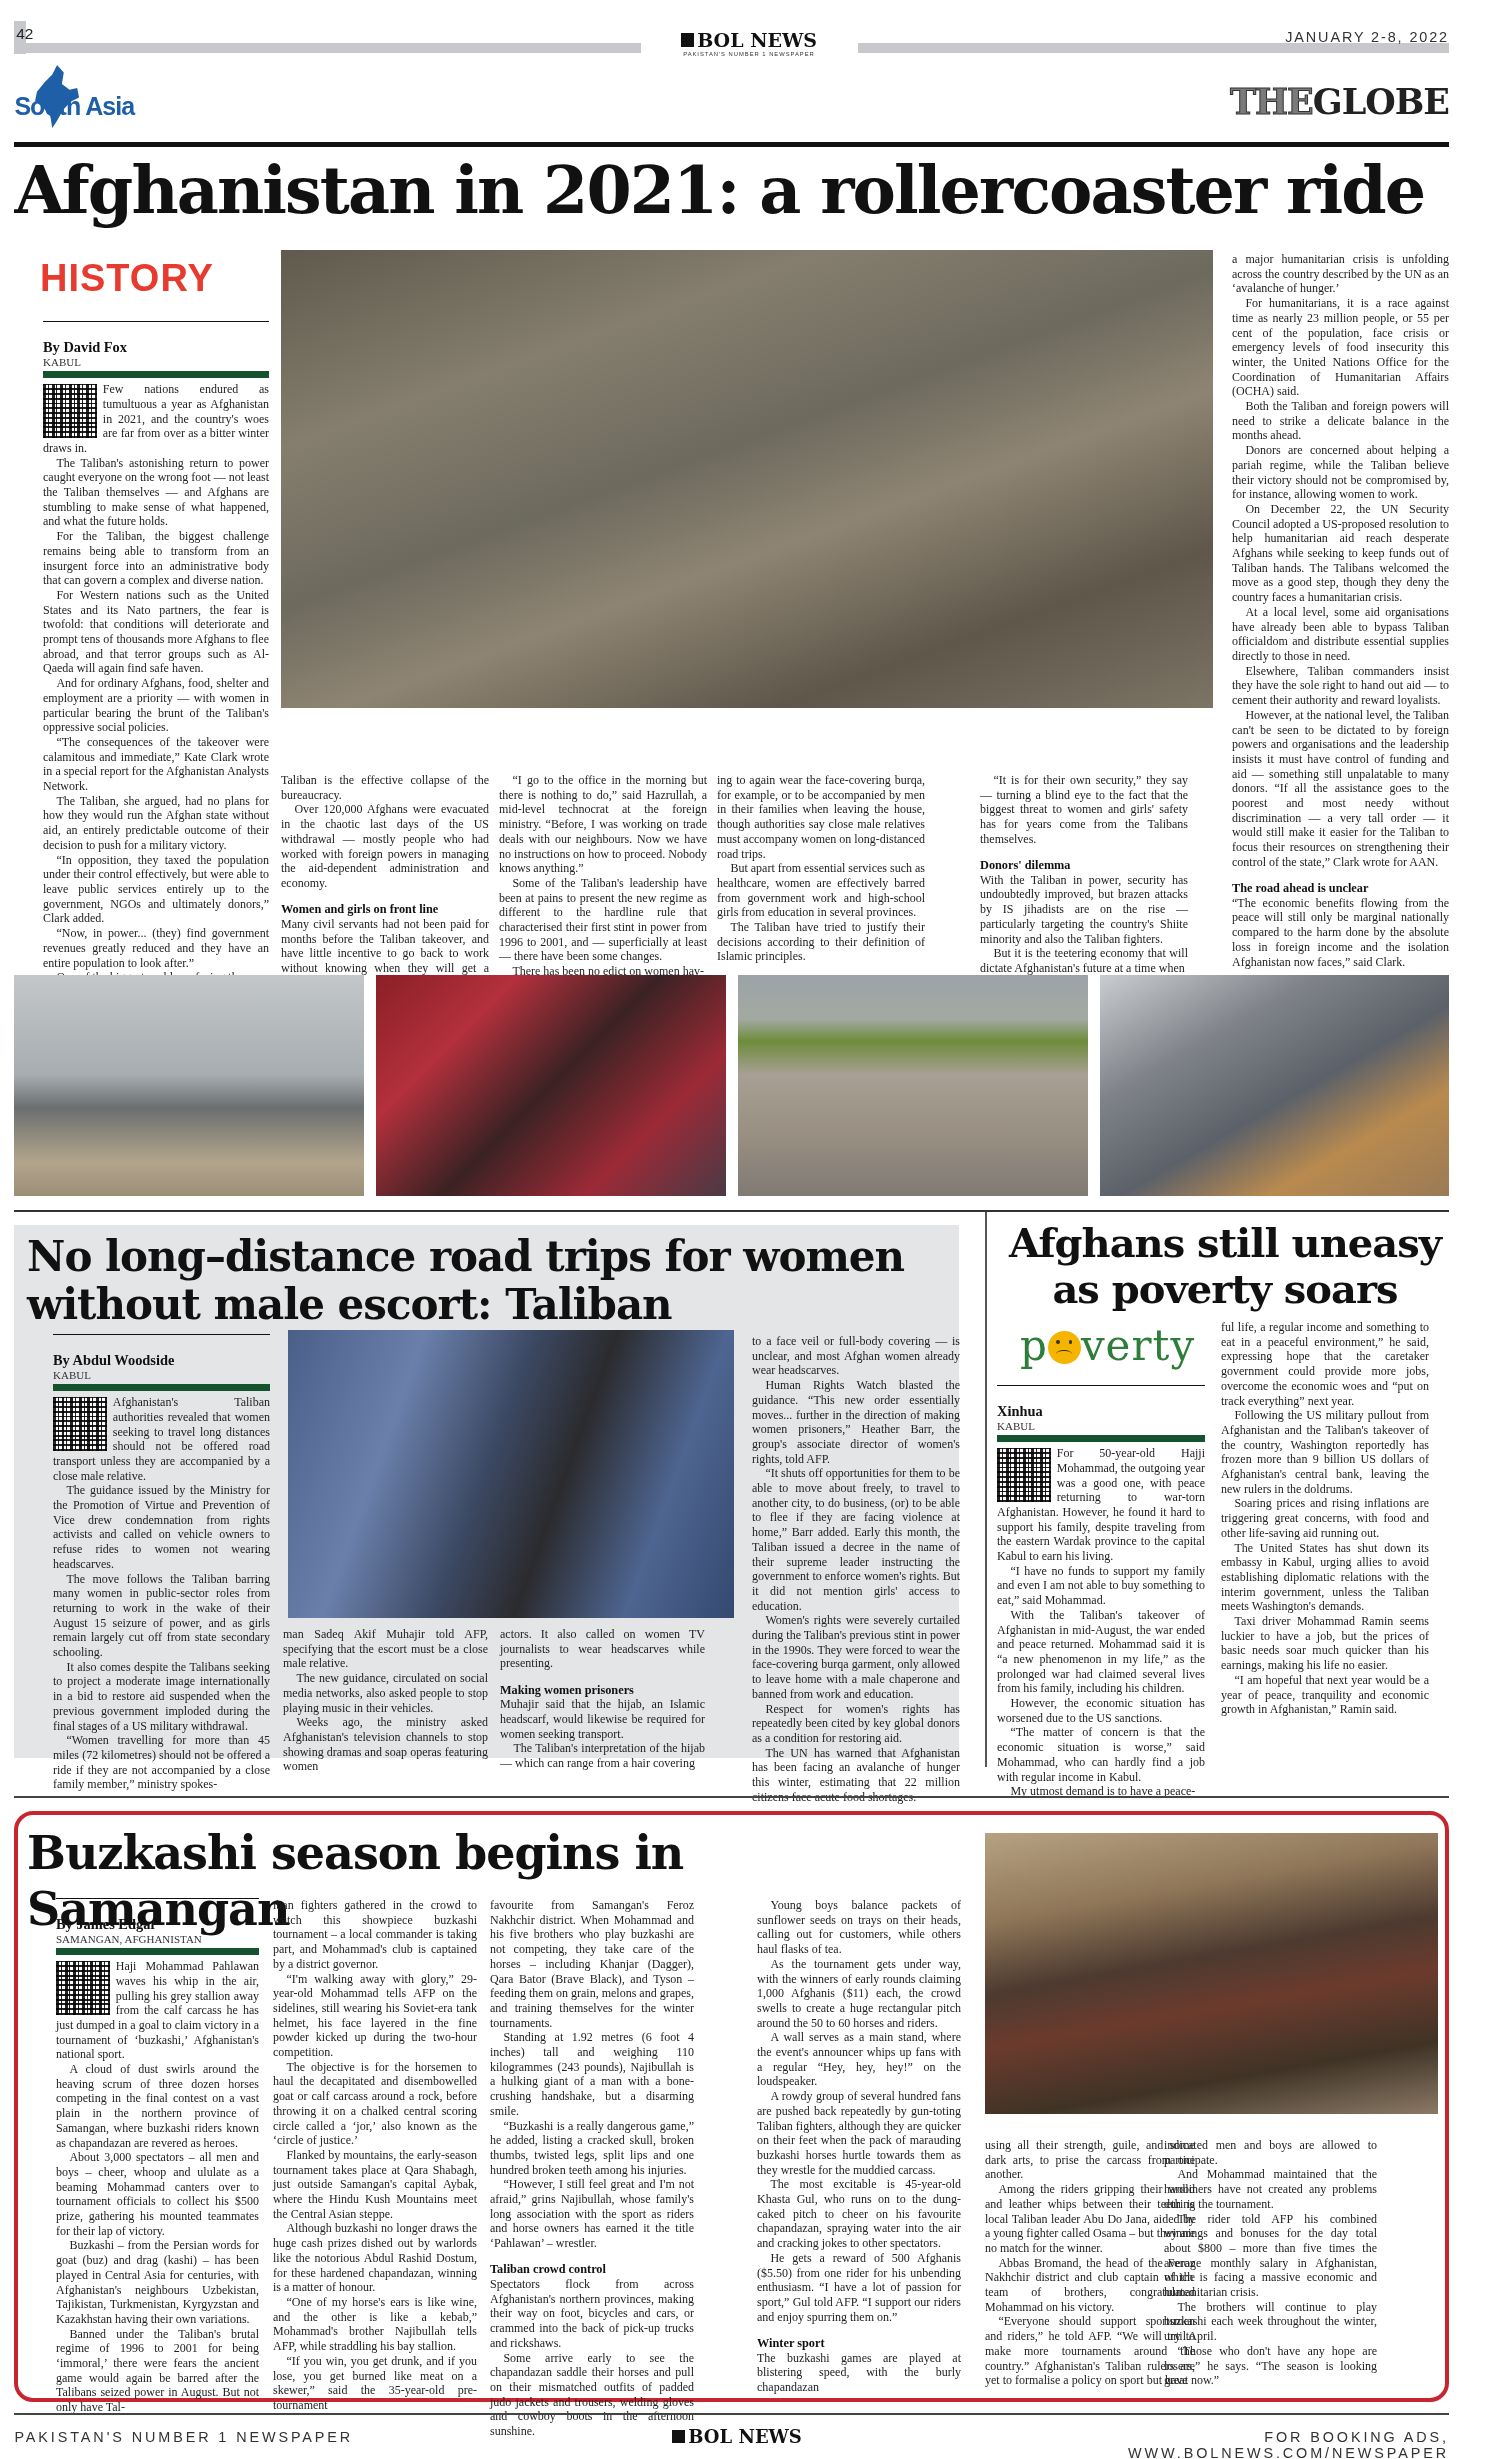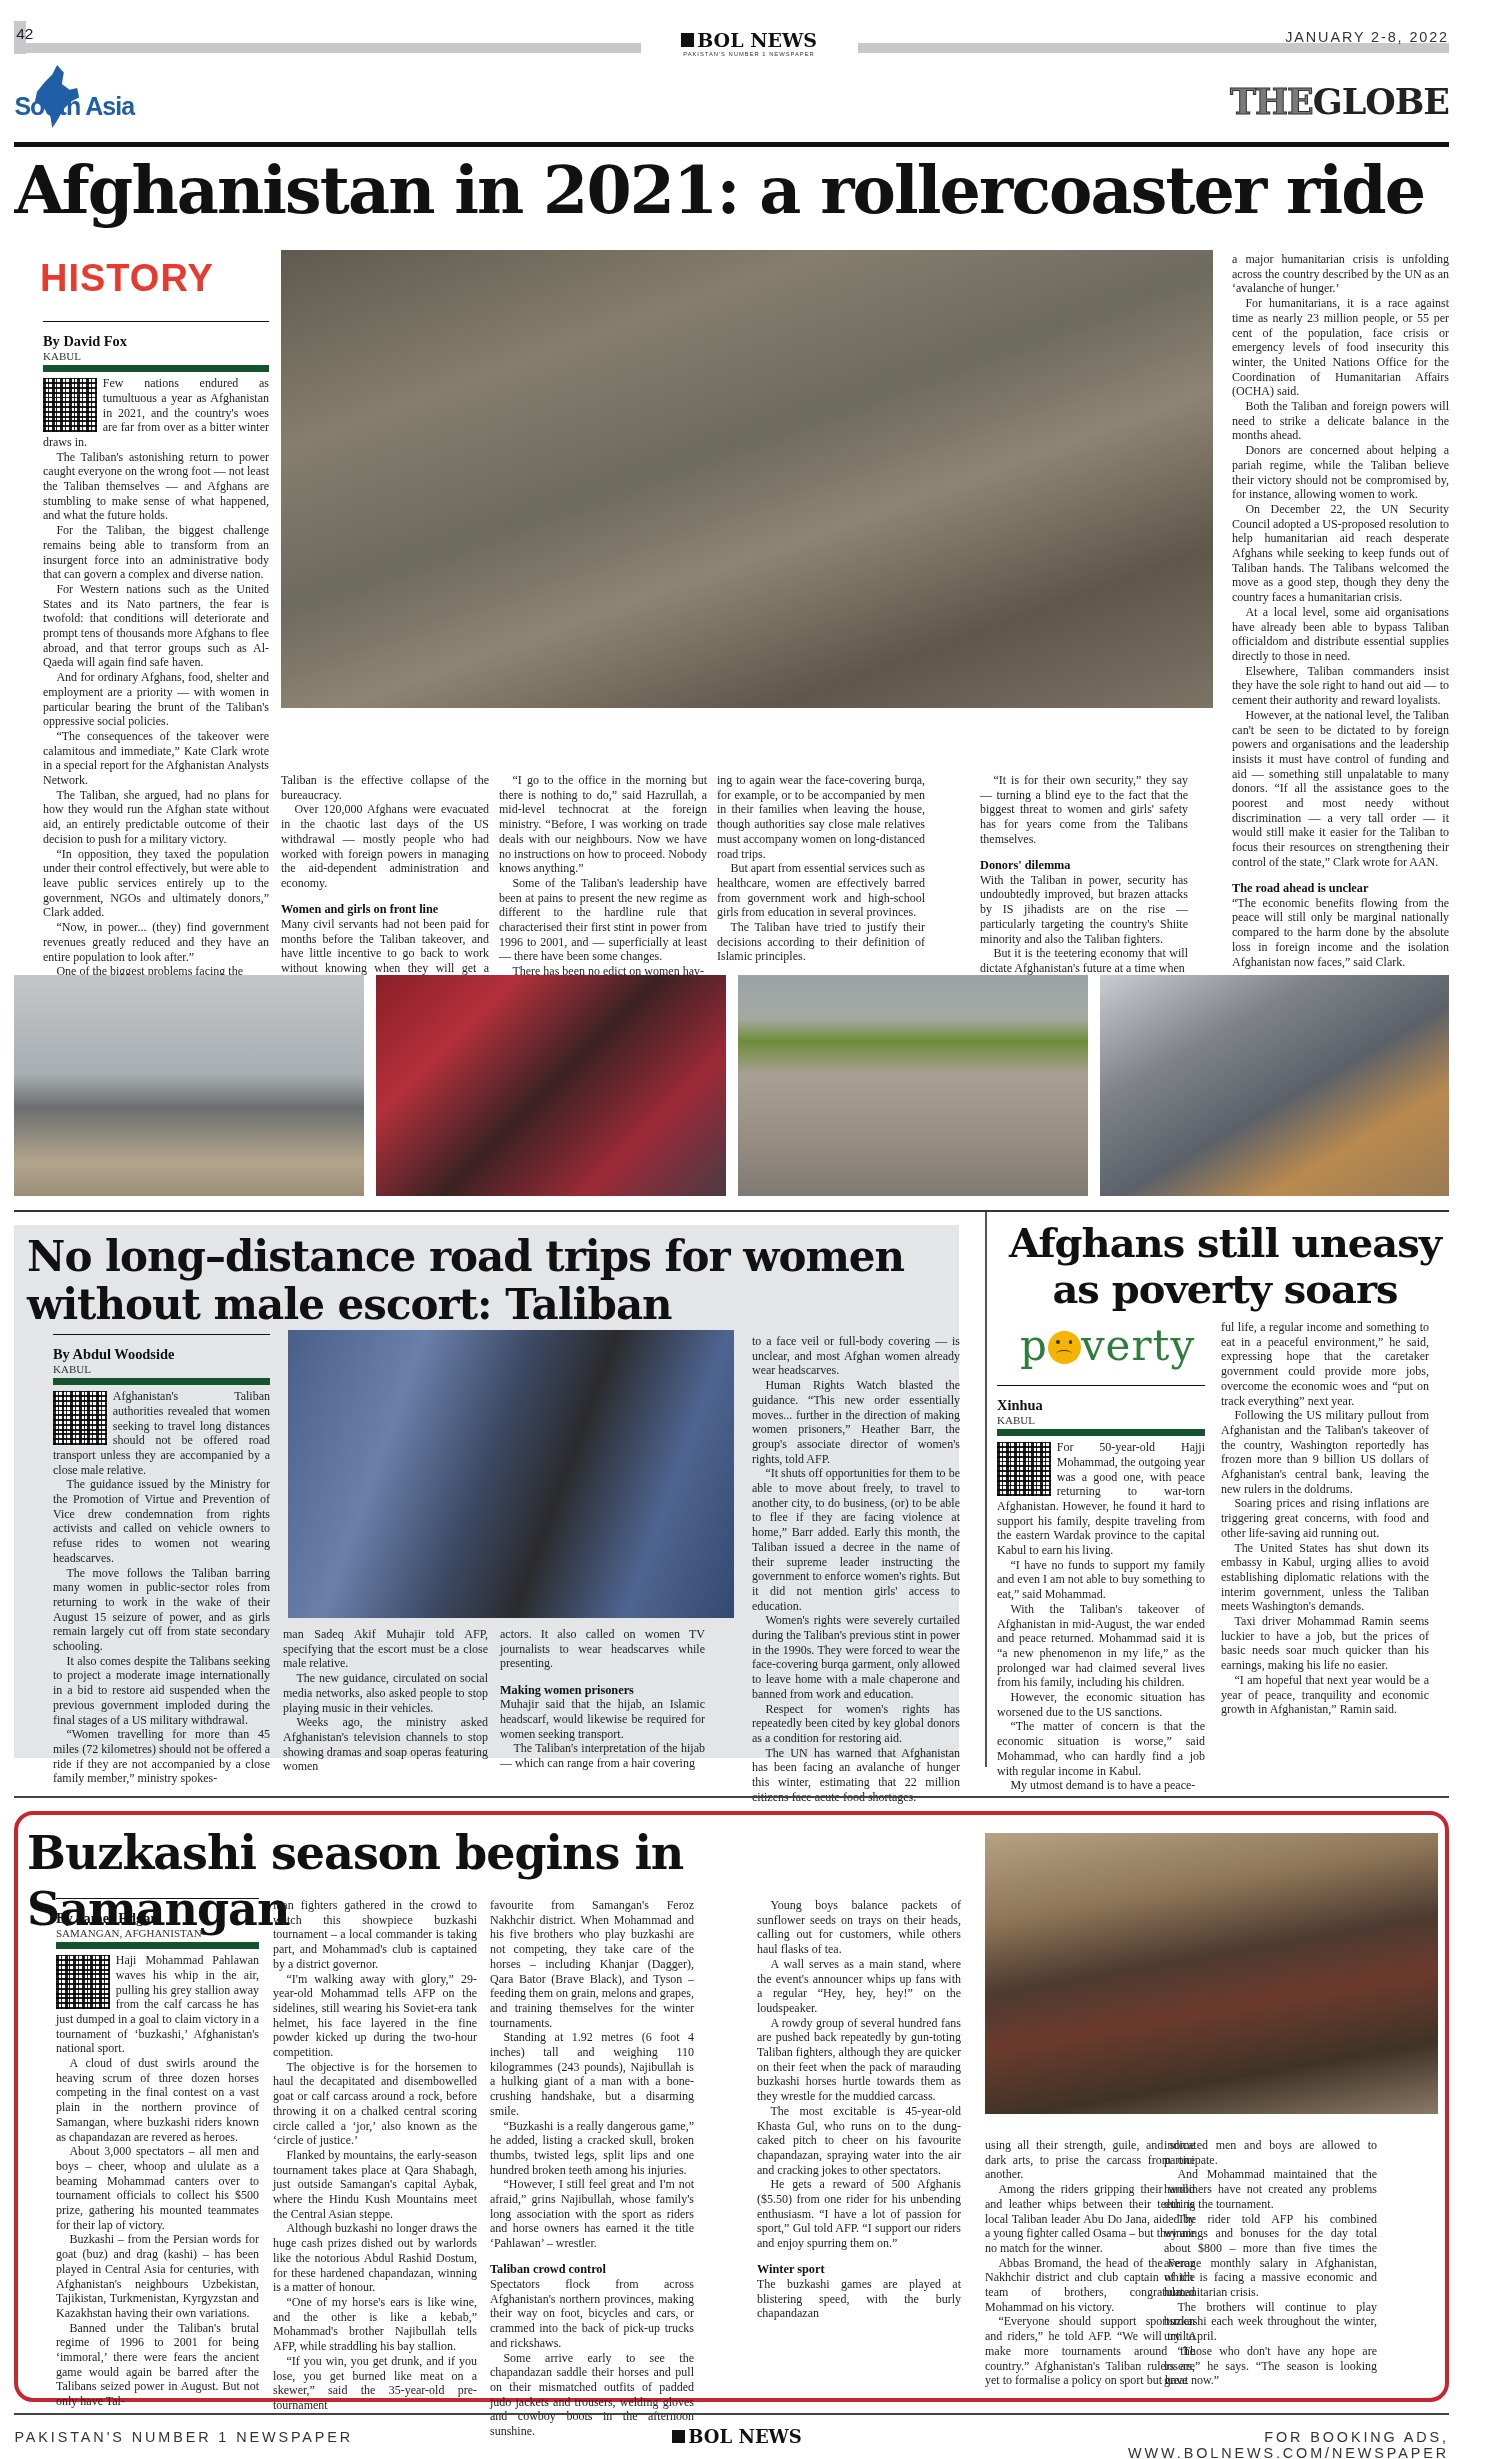--- a/index.html
+++ b/index.html
@@ -9,21 +9,21 @@
   .pagenum{left:14.4px;top:21px;width:11.5px;height:33px;background:#c6c8cc;font-family:"Liberation Sans",sans-serif;font-size:15.4px;padding-top:3.8px;padding-left:1.9px;color:#222}
   .date{left:1153px;top:29px;width:296px;text-align:right;font-family:"Liberation Sans",sans-serif;font-size:14.4px;letter-spacing:1.9px;color:#333}
   .globe{left:1143px;top:81px;width:306px;text-align:right;font-family:"DejaVu Serif",serif;font-weight:bold;font-size:35px;letter-spacing:-1px}
   .rule-thick{left:14.4px;top:142px;width:1435px;height:4.8px;background:#111}
   .headline1{left:14.4px;top:152px;width:1435px;font-family:"DejaVu Serif",serif;font-weight:bold;font-size:65px;letter-spacing:-1.9px;line-height:77px;color:#111}
   .history{left:40px;top:257px;font-family:"Liberation Sans",sans-serif;font-weight:bold;font-size:38px;color:#e63b2e;letter-spacing:1px}
   .col{font-size:12px;line-height:14.7px;text-align:justify;color:#222}
   .col p{text-indent:13.4px}
   .col p.noind{text-indent:0}
   .col h4{font-size:12.3px;font-weight:bold;margin-top:11.5px;color:#111}
-  .byline-block{border-top:1.9px solid #111;padding-top:12px}
+  .byline-block{border-top:1.9px solid #111;padding-top:18px}
   .byline{font-weight:bold;font-size:14.4px;color:#111}
   .dateline{font-size:11px;color:#333;border-bottom:7px solid #14532d;padding-bottom:1.9px;margin-bottom:3.8px}
   .qr{float:left;width:54px;height:54px;margin:1.9px 5.8px 0 0;background:
      repeating-linear-gradient(90deg,#222 0 2.9px,#fff 2.9px 4.8px,#222 4.8px 5.8px,#fff 5.8px 8.6px),
      repeating-linear-gradient(0deg,#222 0 1.9px,#fff 1.9px 4.8px);background-blend-mode:multiply}
   .photo{overflow:hidden}
   .ph-main{left:281px;top:250px;width:932px;height:458px;background:linear-gradient(160deg,#5f5a4d 0%,#857e6e 25%,#6d6a5e 45%,#8e8473 60%,#5e574a 80%,#7c7566 100%)}
   .ph-grid{left:14.4px;top:975px;width:1435px;height:221px;display:flex;gap:12.5px}
   .ph-grid div{flex:1;height:221px}
   .rule1{left:14.4px;top:1210px;width:1435px;height:1.9px;background:#333}
@@ -230,20 +230,21 @@
   <p class="noind">favourite from Samangan's Feroz Nakhchir district. When Mohammad and his five brothers who play buzkashi are not competing, they take care of the horses – including Khanjar (Dagger), Qara Bator (Brave Black), and Tyson – feeding them on grain, melons and grapes, and training themselves for the winter tournaments.</p>
   <p>Standing at 1.92 metres (6 foot 4 inches) tall and weighing 110 kilogrammes (243 pounds), Najibullah is a hulking giant of a man with a bone-crushing handshake, but a disarming smile.</p>
   <p>“Buzkashi is a really dangerous game,” he added, listing a cracked skull, broken thumbs, twisted legs, split lips and one hundred broken teeth among his injuries.</p>
   <p>“However, I still feel great and I'm not afraid,” grins Najibullah, whose family's long association with the sport as riders and horse owners has earned it the title ‘Pahlawan’ – wrestler.</p>
   <h4>Taliban crowd control</h4>
   <p class="noind">Spectators flock from across Afghanistan's northern provinces, making their way on foot, bicycles and cars, or crammed into the back of pick-up trucks and rickshaws.</p>
   <p>Some arrive early to see the chapandazan saddle their horses and pull on their mismatched outfits of padded judo jackets and trousers, welding gloves and cowboy boots in the afternoon sunshine.</p>
 </div>
 <div class="abs col" style="left:757px;top:1898px;width:204px">
   <p>Young boys balance packets of sunflower seeds on trays on their heads, calling out for customers, while others haul flasks of tea.</p>
+  <p>As the tournament gets under way, with the winners of early rounds claiming 1,000 Afghanis ($11) each, the crowd swells to create a huge rectangular pitch around the 50 to 60 horses and riders.</p>
   <p>A wall serves as a main stand, where the event's announcer whips up fans with a regular “Hey, hey, hey!” on the loudspeaker.</p>
   <p>A rowdy group of several hundred fans are pushed back repeatedly by gun-toting Taliban fighters, although they are quicker on their feet when the pack of marauding buzkashi horses hurtle towards them as they wrestle for the muddied carcass.</p>
   <p>The most excitable is 45-year-old Khasta Gul, who runs on to the dung-caked pitch to cheer on his favourite chapandazan, spraying water into the air and cracking jokes to other spectators.</p>
   <p>He gets a reward of 500 Afghanis ($5.50) from one rider for his unbending enthusiasm. “I have a lot of passion for sport,” Gul told AFP. “I support our riders and enjoy spurring them on.”</p>
   <h4>Winter sport</h4>
   <p class="noind">The buzkashi games are played at blistering speed, with the burly chapandazan</p>
 </div>
 <div class="abs col" style="left:985px;top:2138px;width:210px">
   <p class="noind">using all their strength, guile, and some dark arts, to prise the carcass from one another.</p>
   <p>Among the riders gripping their wood and leather whips between their teeth is local Taliban leader Abu Do Jana, aided by a young fighter called Osama – but they are no match for the winner.</p>

